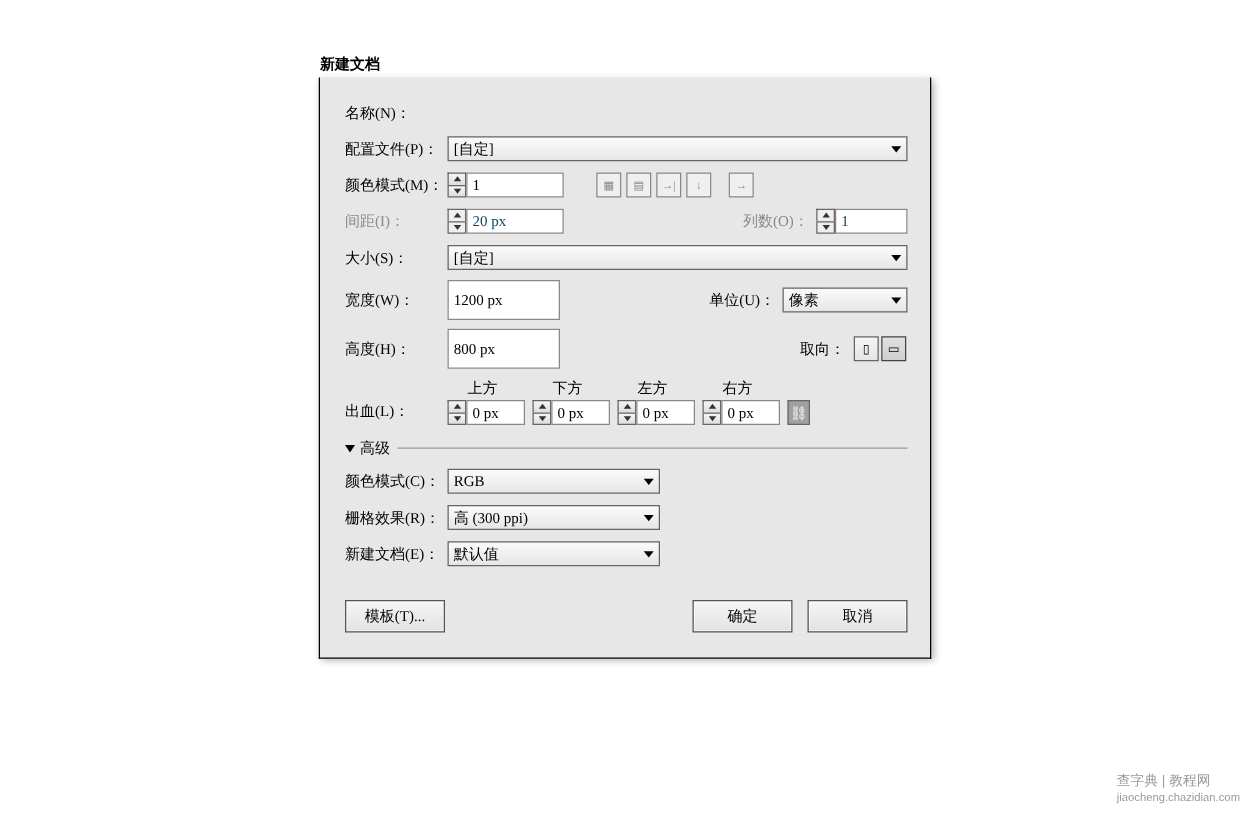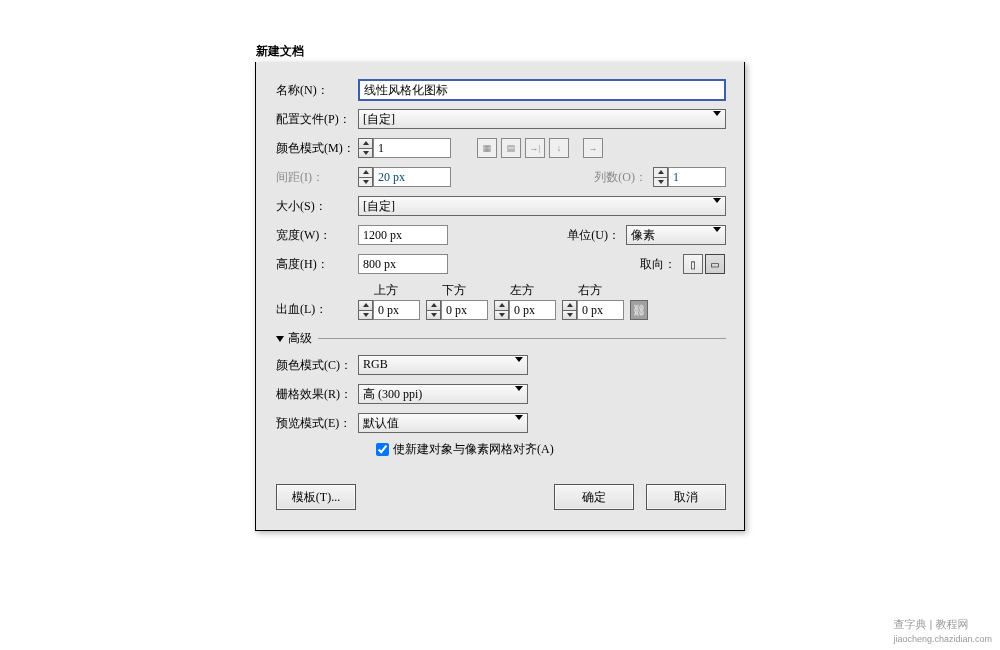--- a/index.html
+++ b/index.html
@@ -41,21 +41,21 @@
   .label {
     width: 82px;
     text-align: left;
     padding-right: 6px;
     white-space: nowrap;
   }
   .dim { color: #8a8a8a; }
   .input-text {
     border: 1px solid #888;
     background: #fff;
-    height: 20px;
+    height: 32px;
     padding: 1px 4px;
     font-family: inherit;
     font-size: 12px;
   }
   .name-input {
     flex: 1;
     border: 2px solid #3b5fb0;
     height: 22px;
     background: #fff;
     padding: 1px 4px;
@@ -63,20 +63,21 @@
     font-size: 12px;
   }
   .select {
     border: 1px solid #666;
     background: linear-gradient(#fbfbfb,#e6e6e6);
     height: 20px;
     padding: 1px 4px;
     font-family: inherit;
     font-size: 12px;
     display: flex;
+    align-items: center;
     justify-content: space-between;
   }
   .select .arrow {
     width: 0; height: 0;
     border-left: 4px solid transparent;
     border-right: 4px solid transparent;
     border-top: 5px solid #000;
     margin-left: 6px;
   }
   .spinner {
@@ -217,21 +218,20 @@
 </style>
 </head>
 <body>
 
 <div class="dialog">
   <div class="dialog-title">新建文档</div>
   <div class="body">
 
     <div class="row">
       <div class="label">名称(N)：</div>
-      <input class="name-input" value="线性风格化图标" style="">
     </div>
 
     <div class="row">
       <div class="label">配置文件(P)：</div>
       <div class="select" style="flex:1">
         <span>[自定]</span>
         <span class="arrow"></span>
       </div>
     </div>
 
@@ -369,31 +369,27 @@
 
     <div class="row">
       <div class="label">栅格效果(R)：</div>
       <div class="select" style="width:170px">
         <span>高 (300 ppi)</span>
         <span class="arrow"></span>
       </div>
     </div>
 
     <div class="row">
-      <div class="label">预览模式(E)：</div>
+      <div class="label">新建文档(E)：</div>
       <div class="select" style="width:170px">
         <span>默认值</span>
         <span class="arrow"></span>
       </div>
     </div>
 
-    <div class="checkbox-row">
-      <input type="checkbox" checked="" style="">
-      <span>使新建对象与像素网格对齐(A)</span>
-    </div>
 
     <div class="button-row">
       <div class="btn tpl">模板(T)...</div>
       <div class="btn">确定</div>
       <div class="btn">取消</div>
     </div>
 
   </div>
 </div>
 

